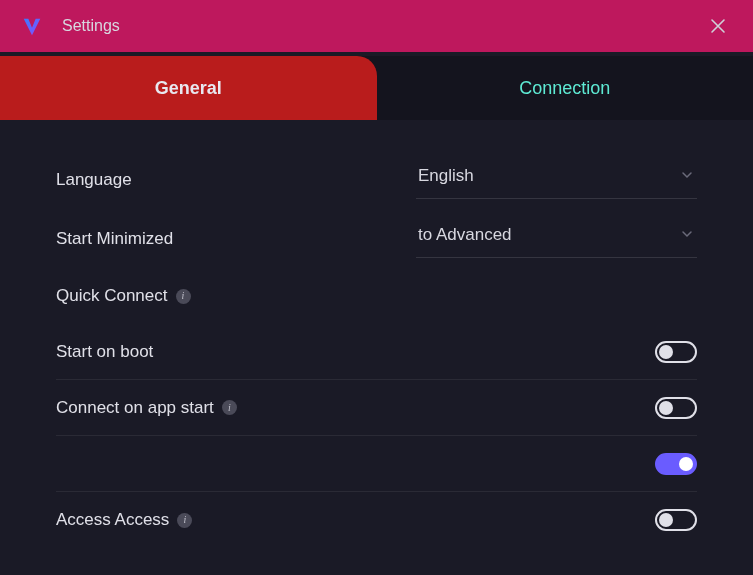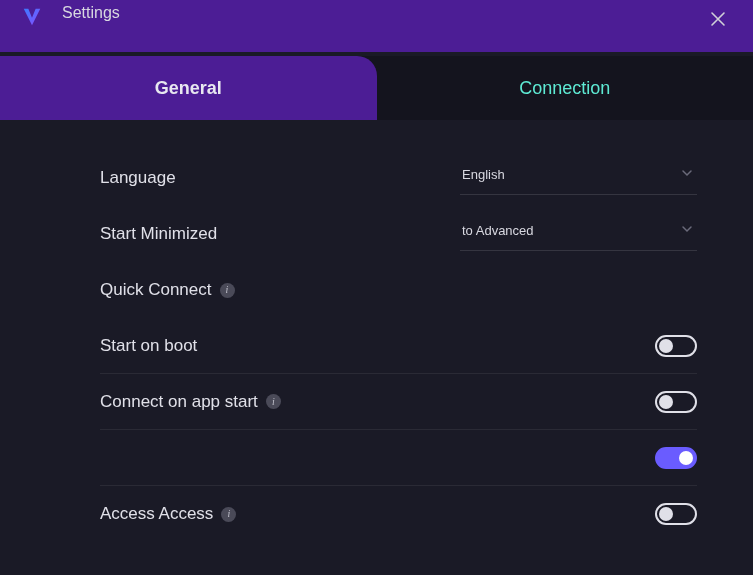--- a/index.html
+++ b/index.html
@@ -6,24 +6,24 @@
     body {
       width: 753px;
       height: 575px;
       background: #1a1a26;
       font-family: -apple-system, "Segoe UI", sans-serif;
       color: #e0e0e8;
       overflow: hidden;
     }
     .titlebar {
       display: flex;
-      align-items: flex-start;
+      align-items: center;
       padding: 4px 20px;
       height: 52px;
-      background: #4c1d95;
+      background: #be185d;
     }
     .app-logo {
       width: 24px;
       height: 24px;
       margin-right: 18px;
       display: flex;
       align-items: center;
       justify-content: center;
     }
     .titlebar-title {
@@ -51,28 +51,27 @@
       flex: 1;
       display: flex;
       align-items: center;
       justify-content: center;
       font-size: 18px;
       color: #5eead4;
       cursor: pointer;
       position: relative;
     }
     .tab.active {
-      background: #4c1d95;
+      background: #b91c1c;
       color: #e8e8f0;
       font-weight: 600;
       border-top-right-radius: 20px;
     }
     .content {
       padding: 30px 56px 20px 56px;
-      margin-left: 44px;
     }
     .row {
       display: flex;
       align-items: center;
       min-height: 56px;
       padding: 10px 0;
     }
     .row.bordered {
       border-bottom: 1px solid rgba(255,255,255,0.07);
     }
@@ -89,21 +88,21 @@
       display: flex;
       align-items: center;
     }
     .select-control {
       flex: 1;
       display: flex;
       align-items: center;
       justify-content: space-between;
       border-bottom: 1px solid rgba(255,255,255,0.12);
       padding: 6px 4px 12px 2px;
-      font-size: 13px;
+      font-size: 17px;
       color: #d8d8e0;
       cursor: pointer;
     }
     .select-value {
       display: flex;
       align-items: center;
       gap: 10px;
     }
     .chevron {
       color: #6a6a7a;

